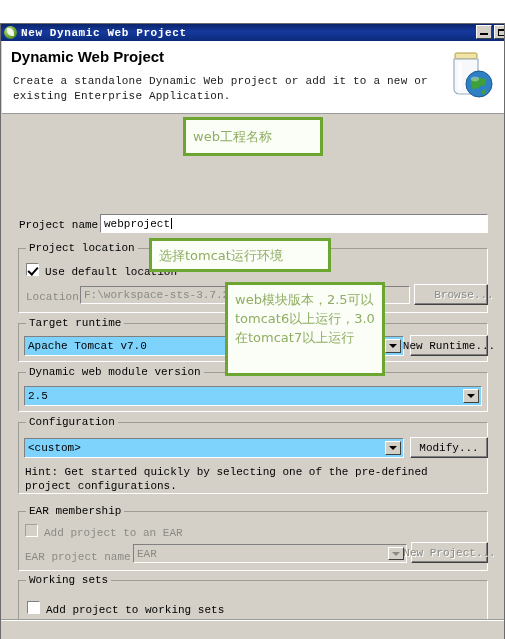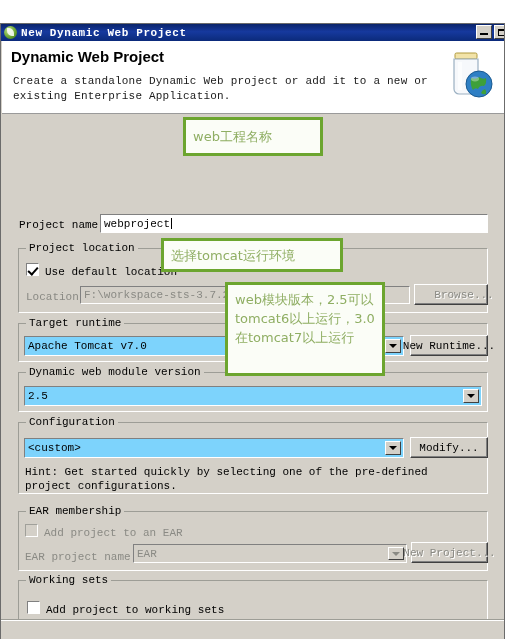--- a/index.html
+++ b/index.html
@@ -288,21 +288,21 @@
     box-sizing: border-box;
     font-family: "DejaVu Sans", "Liberation Sans", sans-serif;
     color: #8fae63;
     font-size: 13px;
     line-height: 19px;
     padding: 3px 7px;
     white-space: pre-line;
     z-index: 30;
   }
   .note.n1 { left: 182px; top: 93px;  width: 140px; height: 39px; display: flex; align-items: center; }
-  .note.n2 { left: 160px; top: 214px; width: 182px; height: 34px; display: flex; align-items: center; }
+  .note.n2 { left: 148px; top: 214px; width: 182px; height: 34px; display: flex; align-items: center; }
   .note.n3 { left: 224px; top: 258px; width: 160px; height: 94px; padding-top: 5px; }
 </style>
 </head>
 <body>
 
 <div id="app">
 
   <div class="titlebar">
     <div class="tb-icon"></div>
     <div class="tb-title">New Dynamic Web Project</div>

